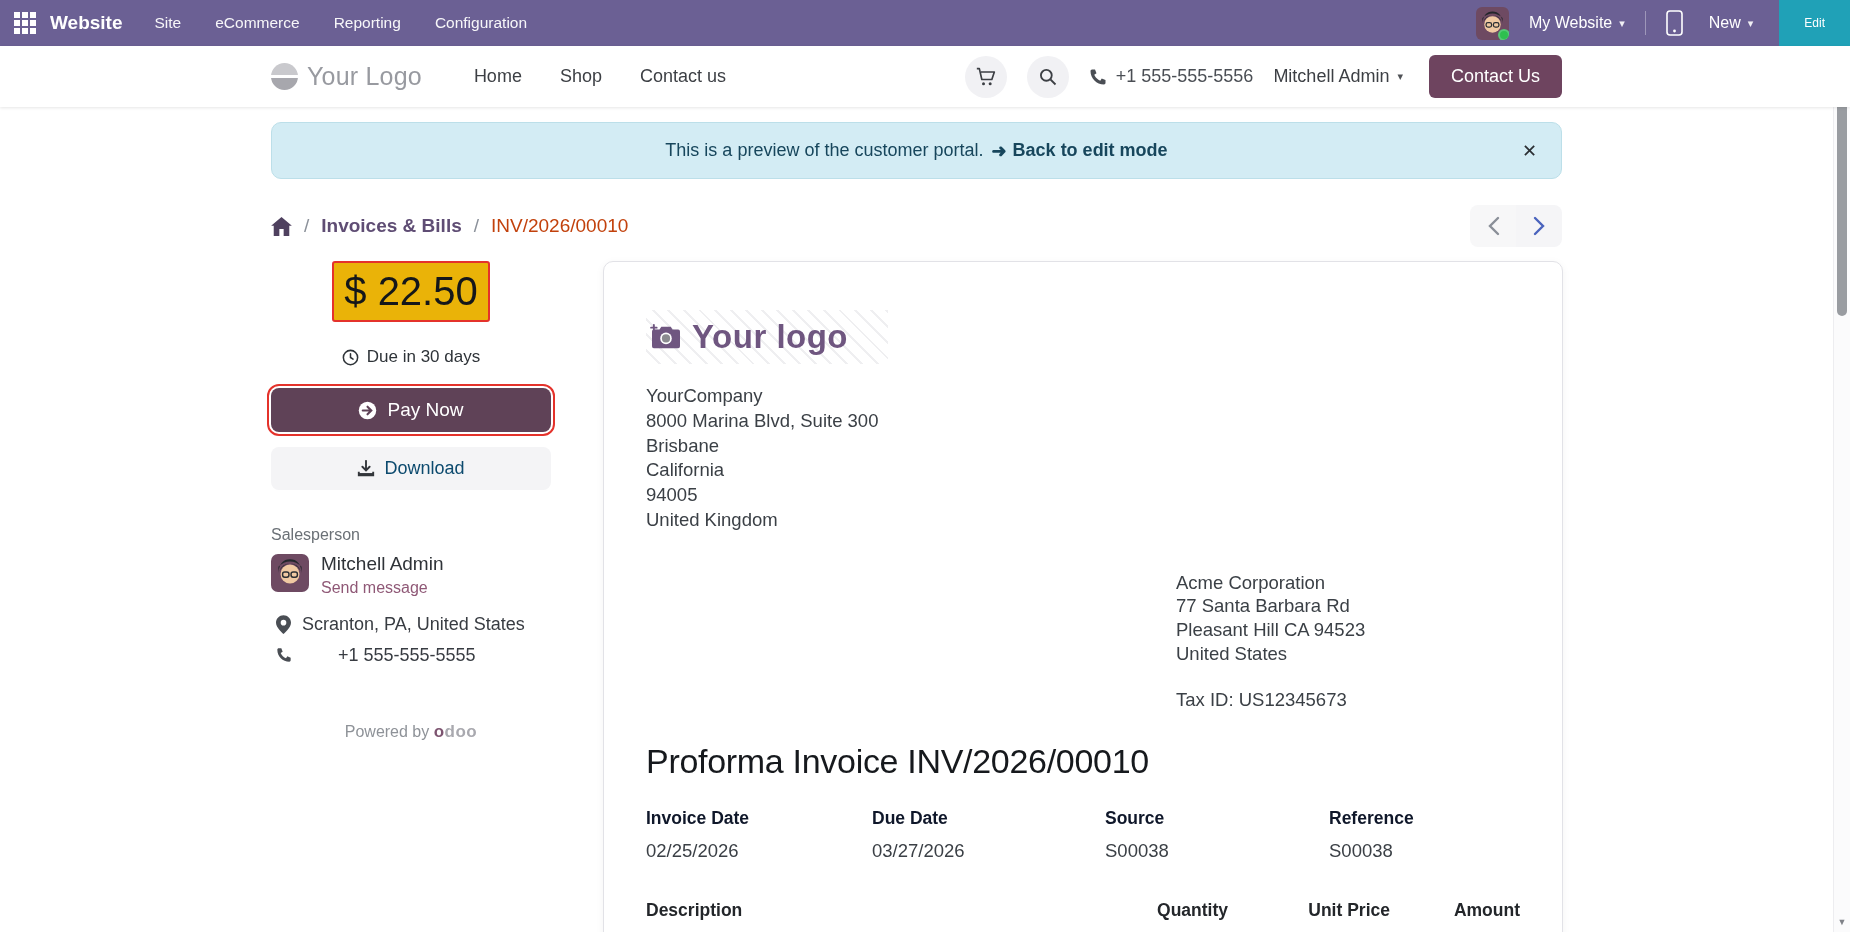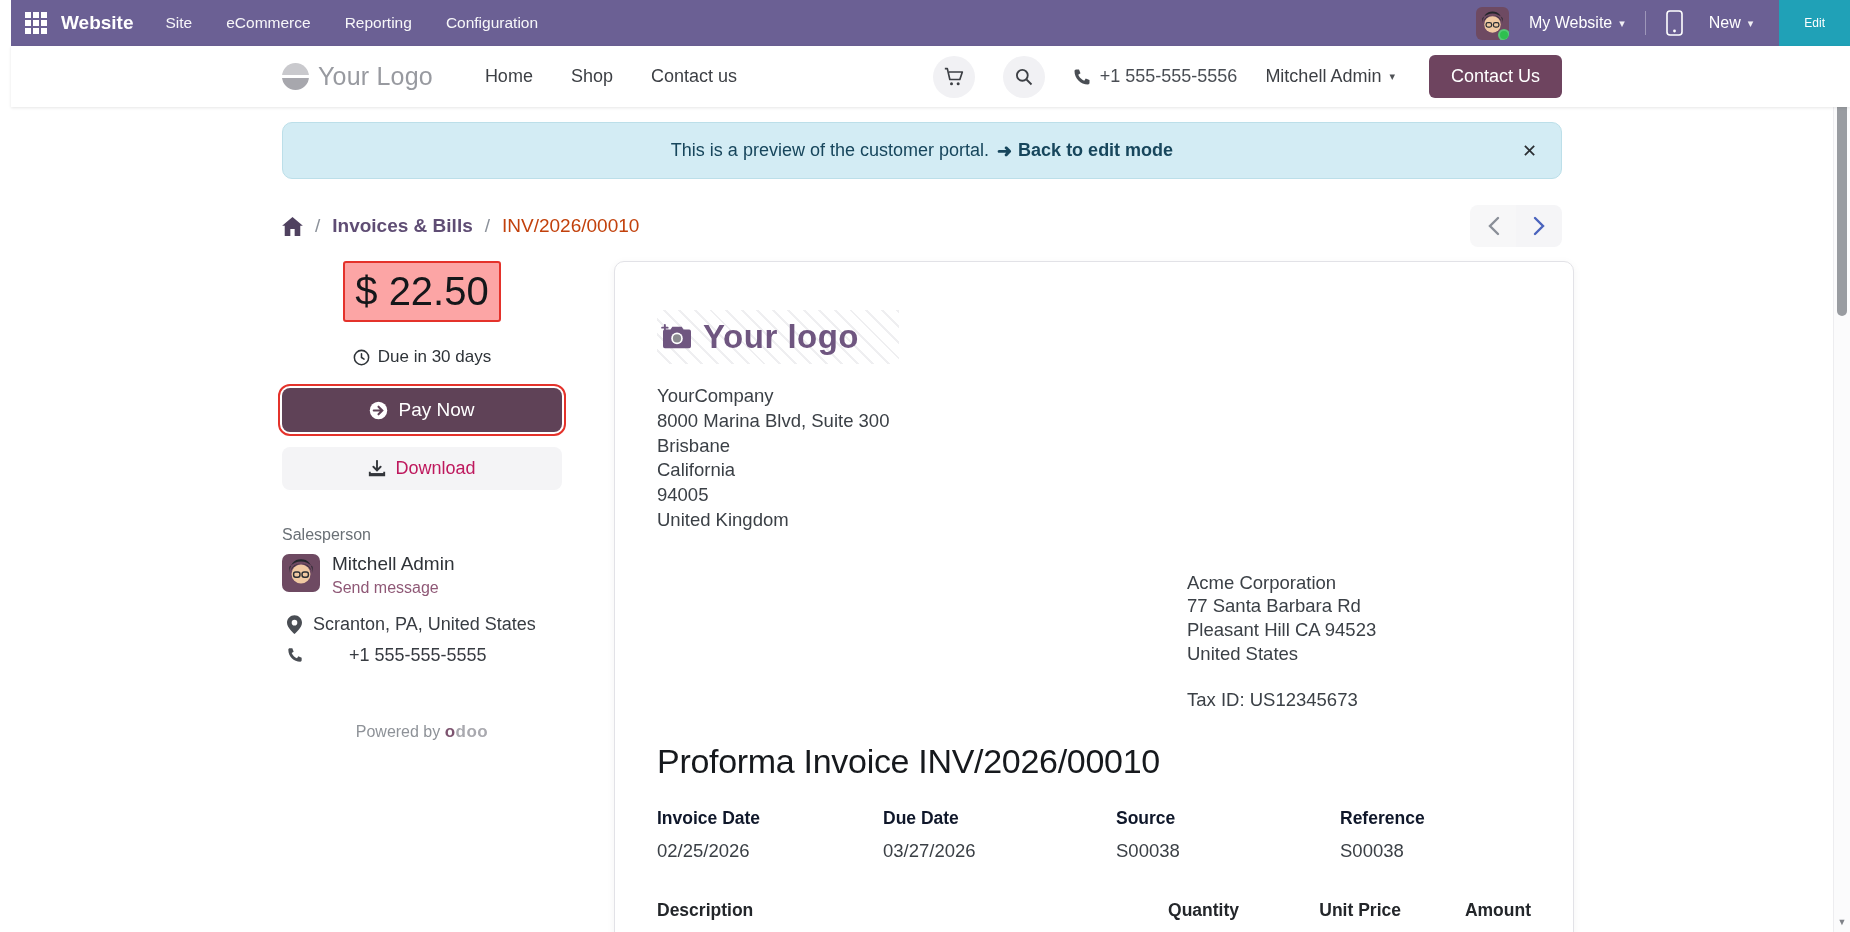--- a/index.html
+++ b/index.html
@@ -1,19 +1,19 @@
 <!DOCTYPE html>
 <html style="--topbar-bg: #6b6094; --edit-teal: #20a1b7; --primary-btn: #6e445f; --paynow-btn: #5f4257; --highlight-red: #e4322b; --banner-bg: #d3ecf4; --banner-text: #17465c; --link-purple: #5f4d74; --logo-purple: #6f5680; --sendmsg-purple: #8f5876;"><head>
 <meta charset="utf-8">
 <style>
   html,body{margin:0;padding:0;background:#e9e9ee;}
   *{box-sizing:border-box;}
   .screen{
     position:relative;width:1850px;height:932px;overflow:hidden;background:#fff;
-    font-family:"Liberation Sans",sans-serif;color:#3b3f45;padding-left:11px;
+    font-family:"Liberation Sans",sans-serif;color:#3b3f45;
   }
   
   .topbar{
     height:46px;background:var(--topbar-bg,#6b6094);color:#fff;
     display:flex;align-items:center;justify-content:space-between;padding-left:14px;
   }
   .topbar .left{display:flex;align-items:center;}
   .grid-icon{display:grid;grid-template-columns:repeat(3,6px);grid-gap:2px;margin-right:14px;cursor:pointer;}
   .grid-icon i{width:6px;height:6px;background:#fff;display:block;}
   .tn-app{font-size:19px;font-weight:700;margin-right:32px;cursor:pointer;}
@@ -30,21 +30,21 @@
     display:flex;align-items:center;padding:0 25px;cursor:pointer;border:none;}
   
   .sitebar{
     height:61px;display:flex;align-items:center;padding:0 288px 0 271px;background:#fff;
     box-shadow:0 1px 3px rgba(0,0,0,.10);position:relative;z-index:2;
   }
   .logo-wrap{display:flex;align-items:center;gap:9px;cursor:pointer;}
   .logo-text{font-size:25px;color:#989aa0;letter-spacing:.2px;}
   .site-nav{display:flex;gap:38px;margin-left:52px;}
   .site-nav span{font-size:18px;color:#3c3f44;cursor:pointer;}
-  .sitebar .right{margin-left:auto;display:flex;align-items:center;gap:28px;}
+  .sitebar .right{margin-left:auto;display:flex;align-items:center;gap:20px;}
   .icon-circle{width:42px;height:42px;border-radius:50%;background:#f1f1f4;display:flex;align-items:center;justify-content:center;cursor:pointer;color:#3c3f44;}
   .hdr-phone{display:flex;align-items:center;gap:9px;font-size:18px;color:#4a4e54;cursor:pointer;}
   .hdr-user{display:flex;align-items:center;gap:8px;font-size:18px;color:#3c3f44;cursor:pointer;}
   .hdr-user .caret{color:#3c3f44;}
   .contact-btn{background:var(--primary-btn,#6e445f);color:#fff;font-size:18px;border:none;border-radius:6px;
     padding:11px 22px;margin-left:6px;cursor:pointer;}
   
   .banner{
     margin:15px 288px 0 271px;height:57px;background:var(--banner-bg,#d3ecf4);
     border:1px solid #bcdfe9;border-radius:10px;position:relative;
@@ -60,26 +60,26 @@
   .breadcrumb a{color:var(--link-purple,#5f4d74);text-decoration:none;cursor:pointer;font-weight:bold;}
   .breadcrumb .current{color:#c2410c;}
   .pager{display:flex;}
   .pager button{width:46px;height:42px;border:none;background:#f5f5f7;display:flex;align-items:center;justify-content:center;cursor:pointer;}
   .pager button:first-child{border-radius:8px 0 0 8px;color:#8a8f98;background:#f7f7f8;}
   .pager button:last-child{border-radius:0 8px 8px 0;color:#4a63bd;}
   
   .content{display:flex;align-items:flex-start;margin-top:14px;padding-left:271px;}
   .sidebar{width:280px;flex-shrink:0;}
   .amount-box{width:158px;height:61px;margin:0 auto;border:2px solid var(--highlight-red,#e4322b);border-radius:3px;
-    display:flex;align-items:center;justify-content:center;font-size:40px;color:#14171a;background:#fca5a5;}
+    display:flex;align-items:center;justify-content:center;font-size:40px;color:#14171a;background:#eab308;}
   .due-line{margin-top:25px;display:flex;align-items:center;justify-content:center;gap:8px;font-size:17px;color:#2e3338;}
   .paynow-btn{margin-top:21px;width:100%;height:44px;background:var(--paynow-btn,#5f4257);color:#fff;border:none;border-radius:8px;
     font-size:19px;display:flex;align-items:center;justify-content:center;gap:10px;cursor:pointer;
     outline:2px solid var(--highlight-red,#e4322b);outline-offset:2px;}
-  .download-btn{margin-top:15px;width:100%;height:43px;background:#f4f4f6;color:#be185d;border:none;border-radius:8px;
+  .download-btn{margin-top:15px;width:100%;height:43px;background:#f4f4f6;color:#0c4a6e;border:none;border-radius:8px;
     font-size:18px;display:flex;align-items:center;justify-content:center;gap:9px;cursor:pointer;}
   .sales-label{margin-top:36px;font-size:16px;color:#6a7076;}
   .person-row{margin-top:10px;display:flex;gap:12px;align-items:flex-start;}
   .side-avatar{width:38px;height:38px;border-radius:7px;overflow:hidden;flex-shrink:0;}
   .person-name{font-size:19px;color:#2f3338;line-height:1.1;}
   .send-msg{font-size:16px;color:var(--sendmsg-purple,#8f5876);margin-top:4px;cursor:pointer;}
   .side-line{margin-top:17px;display:flex;align-items:center;gap:11px;font-size:18px;color:#383c42;padding-left:5px;}
   .side-line.phone{margin-top:10px;gap:46px;}
   .powered{margin-top:56px;text-align:center;font-size:16px;color:#8e9298;}
   .odoo-logo{font-weight:700;font-size:17px;letter-spacing:.5px;}

